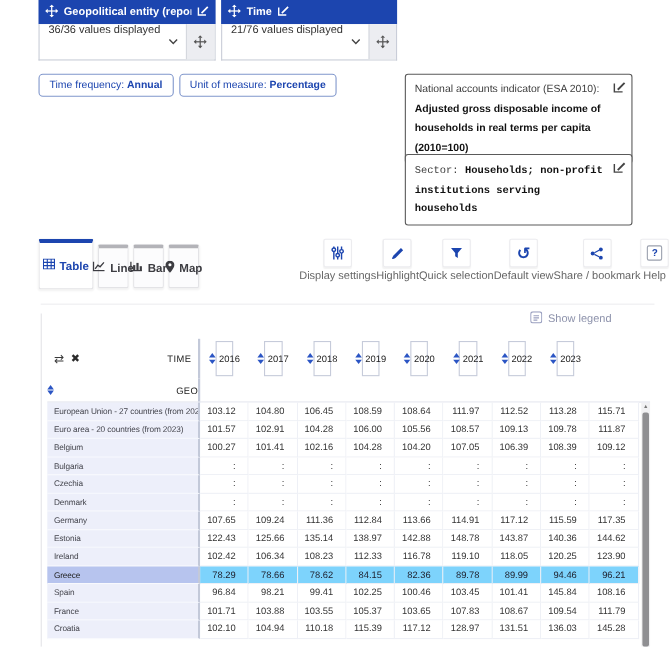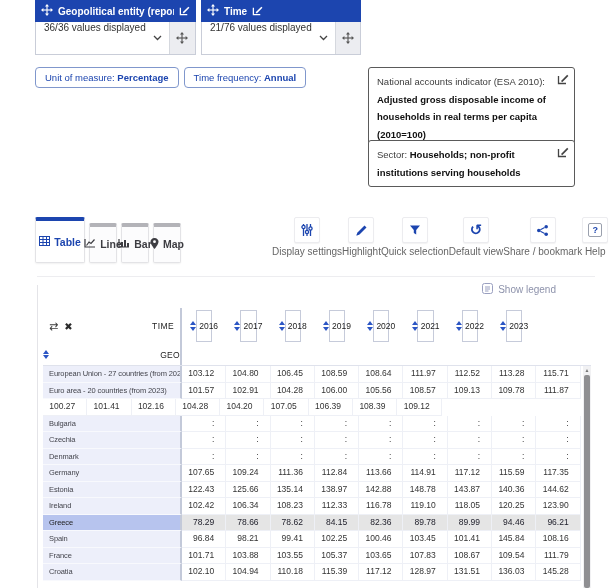--- a/index.html
+++ b/index.html
@@ -30,24 +30,24 @@
     color:#1c45af; white-space:nowrap; background:#fff; }
   .chip b { font-weight:bold; }
 
   
   .info-box { position:absolute; left:368px; width:207px; border:1px solid #5a5a5a;
     border-radius:3px; background:#fff; padding:5px 22px 5px 8px; font-size:9.5px;
     line-height:1.85; color:#3c3c3c; }
   .info-box b { color:#101010; }
   .info-box .edit { position:absolute; top:5px; right:5px; color:#444; }
   .info-box.indicator { top:67px; }
-  .info-box.sector { top:140px; }
+  .info-box.sector { top:140px;font-family:Liberation Mono, monospace; }
 
   
-  .tabs { position:absolute; left:35px; top:217px; display:flex; align-items:center; gap:4px; }
+  .tabs { position:absolute; left:35px; top:217px; display:flex; align-items:flex-start; gap:4px; }
   .tab { width:28px; height:40px; margin-top:5px; background:#fcfcfd; border:1px solid #e3e3e6;
     border-top:4px solid #b3b3b8; border-radius:2px; display:flex; align-items:center;
     justify-content:center; gap:4px; font-size:10.5px; font-weight:bold; color:#3d3d42;
     box-shadow:0 1px 2px rgba(0,0,0,.06); cursor:pointer; }
   .tab.active { margin-top:0; height:46px; border-top:4px solid #1c45af; color:#1c45af;
     width:50px; background:#fff; }
   .tab svg { flex:none; }
 
   
   .toolbar { position:absolute; left:272px; top:217px; width:316px; display:flex;
@@ -89,21 +89,21 @@
 
   .trow { display:flex; height:16.5px; }
   .tlabel { width:139px; flex:none; background:#edeffa; border-right:2px solid #c3c9d9;
     border-bottom:1px solid #f8f9fd; padding-left:6px; line-height:15.5px; white-space:nowrap;
     overflow:hidden; font-size:7.5px; letter-spacing:-0.1px; color:#44454d; cursor:pointer; }
   .tvals { display:flex; }
   .tcell { width:44.3px; flex:none; background:#fff; border-right:1px solid #eef0f6;
     border-bottom:1px solid #eef0f6; text-align:right; padding-right:11px; line-height:15.5px;
     font-size:8.5px; color:#333; }
   .trow.highlight .tlabel { background:#b7c4ee; color:#222; }
-  .trow.highlight .tcell { background:#e5e5e5; color:#1c1c28; }
+  .trow.highlight .tcell { background:#7dd3fc; color:#1c1c28; }
 
   
   .vscroll { position:absolute; right:0; top:58px; bottom:-222px; width:8px; background:#f1f1f3; }
   .dtable { height:280px; }
   .vscroll { top:58px; height:222px; }
   .vscroll .uparrow { display:block; text-align:center; font-size:5px; color:#777; line-height:8px; }
   .vscroll .thumb { position:absolute; left:1px; right:1px; top:9px; bottom:0; background:#8f8f92;
     border-radius:2px; }
 </style>
 </head>
@@ -188,22 +188,22 @@
             <path d="M0 6.5l2.6-2.2v4.4z"></path>
             <path d="M13 6.5l-2.6 2.2v-4.4z"></path>
             <rect x="5.9" y="2.2" width="1.2" height="8.6"></rect>
             <rect x="2.2" y="5.9" width="8.6" height="1.2"></rect>
           </svg>
       </span>
     </div>
   </section>
 
   <div class="chips">
+    <span class="chip"><span>Time frequency:</span> <b>Annual</b></span>
     <span class="chip"><span>Unit of measure:</span> <b>Percentage</b></span>
-    <span class="chip"><span>Time frequency:</span> <b>Annual</b></span>
   </div>
 
   <div class="info-box indicator">
     <span>National accounts indicator (ESA 2010):</span>
     <b>Adjusted gross disposable income of households in real terms per capita (2010=100)</b>
     <span class="edit">
       <svg width="12" height="12" viewBox="0 0 12 12">
           <path d="M1.5 3v7.5H9" fill="none" stroke="currentColor" stroke-width="1.3"></path>
           <path d="M4 8l6.2-6.2 1.2 1.2L5.2 9.2z" fill="currentColor"></path>
         </svg>
@@ -472,20 +472,21 @@
 
               <div class="tcell">109.13</div>
 
               <div class="tcell">109.78</div>
 
               <div class="tcell">111.87</div>
             </div>
         </div>
 
         <div class="trow">
+          <div class="tlabel">Belgium</div>
           <div class="tvals">
 
               <div class="tcell">100.27</div>
 
               <div class="tcell">101.41</div>
 
               <div class="tcell">102.16</div>
 
               <div class="tcell">104.28</div>
 

